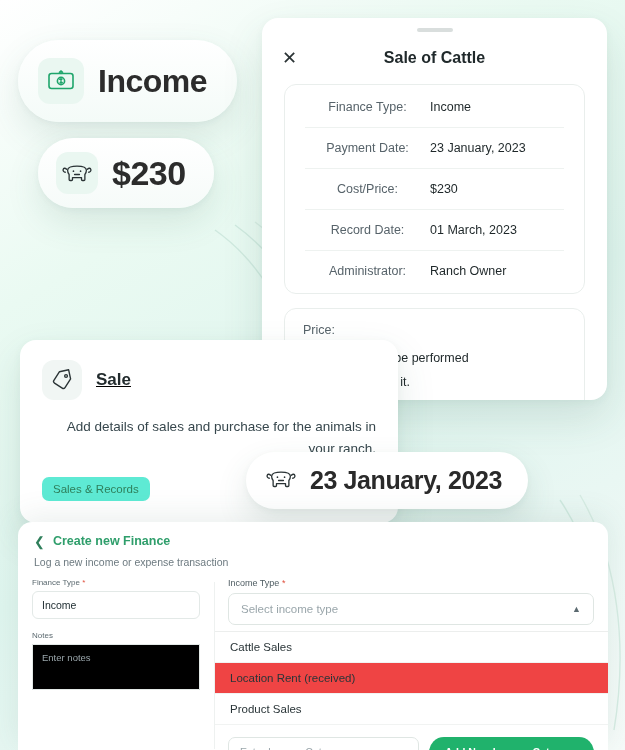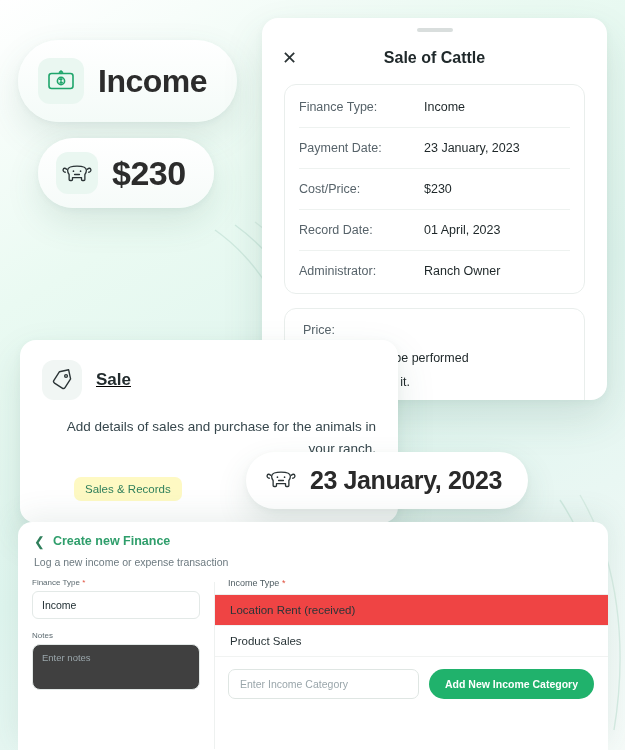--- a/index.html
+++ b/index.html
@@ -75,21 +75,22 @@
   .detail-title { font-size: 16px; font-weight: 600; color: #20292b; }
   .close-x {
     position: absolute; left: 20px; top: 50%; transform: translateY(-50%);
     font-size: 18px; color: #2b3335; line-height: 1;
     cursor: pointer;
   }
   .detail-body { padding: 0 22px; }
   .info-box {
     border: 1px solid #e9eeec;
     border-radius: 12px;
-    padding: 2px 14px;
+    padding: 2px 20px;
+    text-align: center;
   }
   .info-row {
     display: flex; align-items: center;
     padding: 13px 0;
     border-bottom: 1px solid #eef2f0;
     font-size: 12.5px;
   }
   .info-row:last-child { border-bottom: none; }
   .info-label { width: 125px; color: #57636a; flex: 0 0 auto; }
   .info-value { color: #1e2729; font-weight: 400; }
@@ -119,22 +120,22 @@
     background: #f1f6f4;
     display: flex; align-items: center; justify-content: center;
   }
   .sale-title { font-size: 17px; font-weight: 700; color: #222b2d; }
   .sale-desc {
     margin-top: 16px;
     font-size: 13.5px; color: #37474d; line-height: 1.65; text-align: right;
   }
   .tag {
     display: inline-block; margin-top: 16px;
-    background: #fef9c3; color: #2f7f5b;
-    font-size: 11.5px; padding: 6px 11px; border-radius: 7px; margin-left: 32px;
+    background: #5eead4; color: #2f7f5b;
+    font-size: 11.5px; padding: 6px 11px; border-radius: 7px;
   }
 
   
   .date-pill {
     position: absolute;
     left: 246px; top: 452px;
     display: flex; align-items: center; gap: 14px;
     background: #ffffff;
     padding: 14px 26px 14px 20px;
     border-radius: 999px;
@@ -164,23 +165,23 @@
 
   .field { margin-bottom: 12px; }
   .field-label { font-size: 8px; color: #5c6a70; margin-bottom: 4px; }
   .req { color: #e0513e; }
   .field-box {
     border: 1px solid #e3e9e7; border-radius: 6px;
     padding: 7px 9px; font-size: 10.5px; color: #223034;
     background: #fff;
   }
   .notes-area {
-    border: 1px solid #e3e9e7; border-radius: 8px;
+    border: 1px solid #e3e9e7; border-radius: 1px;
     padding: 7px 9px; font-size: 9.5px; color: #9aa6ab;
-    height: 46px; background: #404040;
+    height: 46px; background: #000000;
   }
 
   .right-label { font-size: 9px; color: #4e5c62; margin-bottom: 5px; padding-left: 14px; }
   .select-box {
     margin: 0 14px;
     border: 1px solid #dfe6e3; border-radius: 7px;
     padding: 9px 12px;
     display: flex; align-items: center; justify-content: space-between;
     font-size: 11.5px; color: #9aa6ab;
     background: #fff;
@@ -273,21 +274,21 @@
         <div class="info-row">
           <span class="info-label">Payment Date:</span>
           <span class="info-value">23 January, 2023</span>
         </div>
         <div class="info-row">
           <span class="info-label">Cost/Price:</span>
           <span class="info-value">$230</span>
         </div>
         <div class="info-row">
           <span class="info-label">Record Date:</span>
-          <span class="info-value">01 April, 2023</span>
+          <span class="info-value">01 March, 2023</span>
         </div>
         <div class="info-row">
           <span class="info-label">Administrator:</span>
           <span class="info-value">Ranch Owner</span>
         </div>
       </div>
       <div class="notes-box">
         <div class="notes-label">Price:</div>
         <div class="notes-text">AL breeding will be performed</div>
         <div class="notes-text">n planning to sell it.</div>
@@ -346,21 +347,26 @@
           <div class="notes-area">Enter notes</div>
         </div>
       </div>
 
       <div class="col-right">
         <div class="vdiv"></div>
         <div class="right-label">
           <span>Income Type</span>
           <span class="req">*</span>
         </div>
+        <div class="select-box">
+          <span>Select income type</span>
+          <span class="caret">▲</span>
+        </div>
         <div class="dropdown">
+          <div class="dd-item">Cattle Sales</div>
           <div class="dd-item hl">Location Rent (received)</div>
           <div class="dd-item">Product Sales</div>
         </div>
         <div class="add-row">
           <div class="cat-input">Enter Income Category</div>
           <button class="add-btn">Add New Income Category</button>
         </div>
       </div>
     </div>
   </div>

